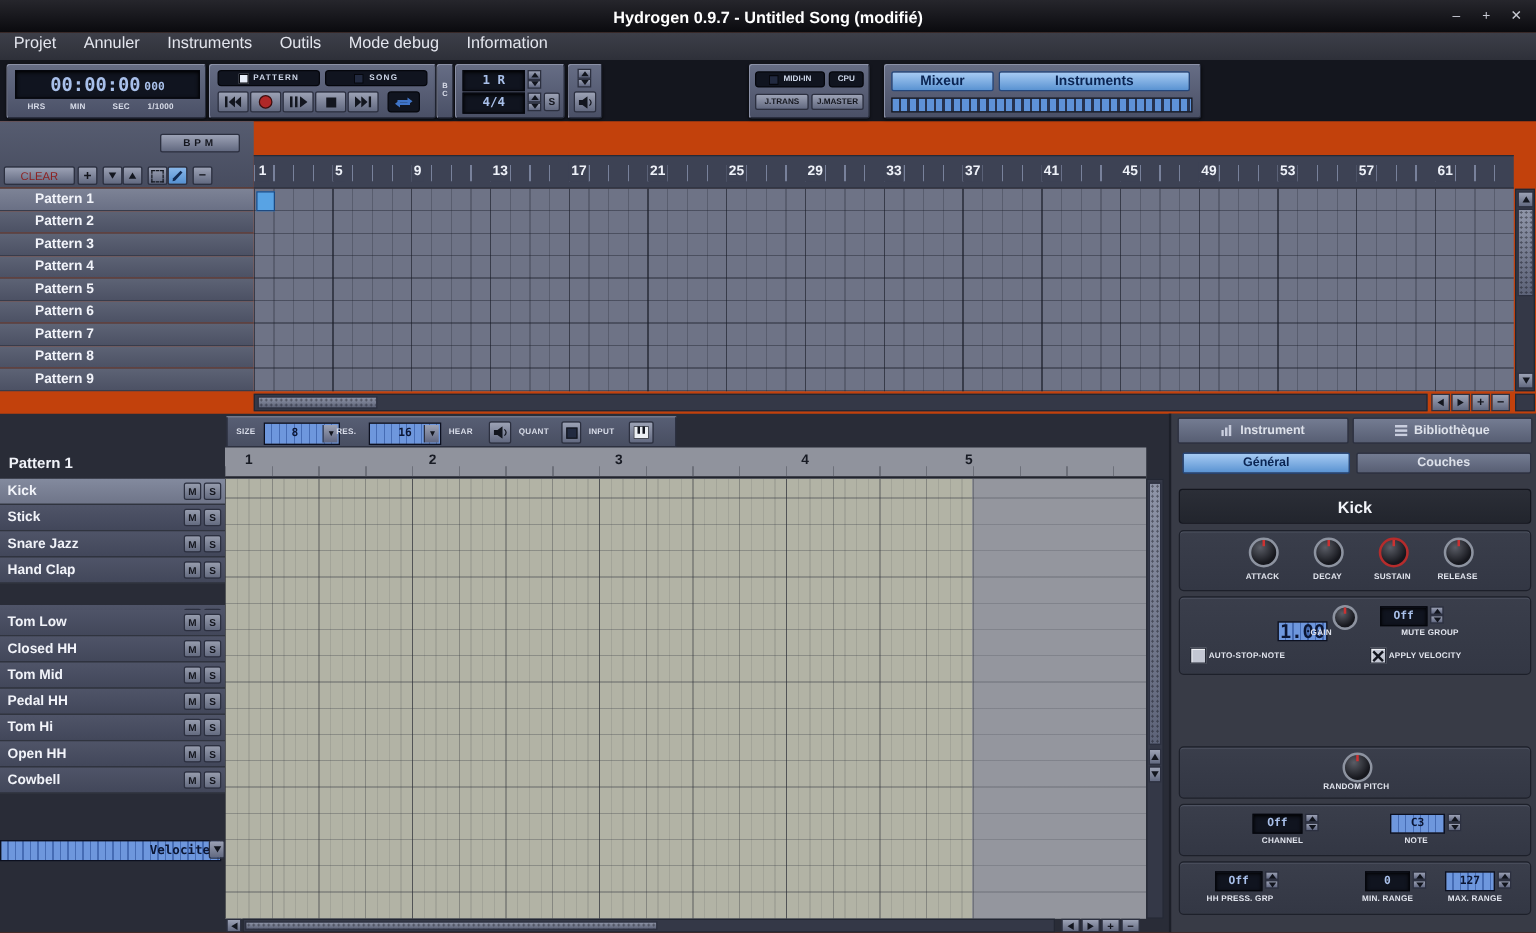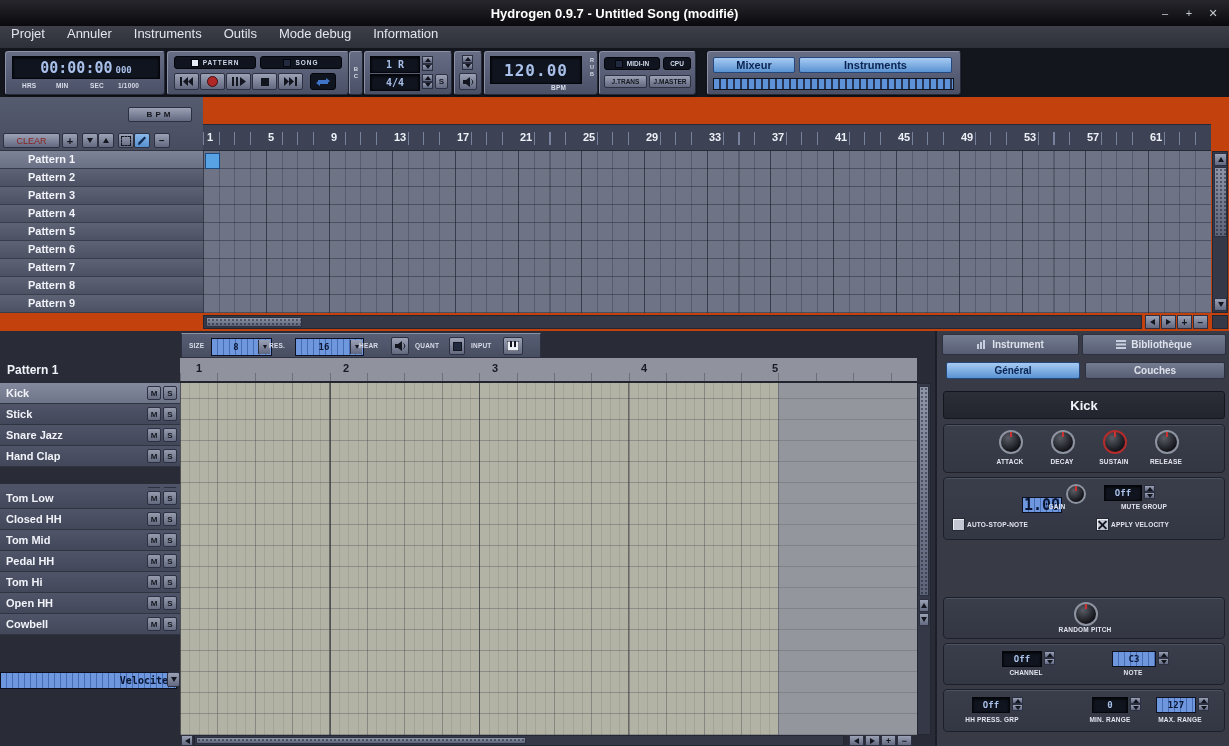--- a/index.html
+++ b/index.html
@@ -181,25 +181,20 @@
           <b class="d"></b>
         </span>
       <div class="gbtn" style="left:4px;top:21px;width:18px;height:17px">
         <svg width="11" height="10">
             <path d="M0 3h3l4-3v10L3 7H0z" fill="#13161f"></path>
             <path d="M8.5 2.5c1.8 1.4 1.8 3.6 0 5" stroke="#13161f" stroke-width="1" fill="none"></path>
           </svg>
       </div>
     </div>
 
-    <div class="tpanel" style="left:484px;top:3px;width:112px;height:42px">
-      <div class="lcd" style="left:5px;top:4px;width:90px;height:26px;font-size:16px;letter-spacing:1px">120.00</div>
-      <span class="lab" style="left:66px;top:32px">BPM</span>
-      <span class="vtxt" style="position:absolute;right:2px;top:5px;margin:0;font-size:5.5px">RUB</span>
-    </div>
 
     <div class="tpanel" style="left:599px;top:3px;width:95px;height:42px">
       <div class="dkb" style="left:4px;top:5px;width:56px;height:13px;font-size:6.5px">
         <span class="led off"></span>
         <span>MIDI-IN</span>
       </div>
       <div class="dkb" style="left:63px;top:5px;width:28px;height:13px;font-size:6.5px">CPU</div>
       <div class="gbtn" style="left:4px;top:23px;width:43px;height:13px;font-size:6.5px;font-weight:bold">J.TRANS</div>
       <div class="gbtn" style="left:49px;top:23px;width:42px;height:13px;font-size:6.5px;font-weight:bold">J.MASTER</div>
     </div>
@@ -294,21 +289,21 @@
 
     <div class="pe-ctrl r">
       <span class="lab" style="left:7px;top:8px">SIZE</span>
       <div class="seg" style="left:29px;top:4px;width:48px;height:16px;font-size:9px;padding-right:11px">
         <span>8</span>
         <span class="dd">
             <span class="td" style="border-left-width:2.5px;border-right-width:2.5px;border-top-width:4px"></span>
           </span>
       </div>
       <span class="lab" style="left:87px;top:8px">RES.</span>
-      <div class="seg" style="left:113px;top:4px;width:56px;height:16px;font-size:9px;padding-right:11px">
+      <div class="seg" style="left:113px;top:4px;width:56px;height:16px;font-size:9px;">
         <span>16</span>
         <span class="dd">
             <span class="td" style="border-left-width:2.5px;border-right-width:2.5px;border-top-width:4px"></span>
           </span>
       </div>
       <span class="lab" style="left:177px;top:8px">HEAR</span>
       <div class="gbtn" style="left:209px;top:3px;width:18px;height:18px">
         <svg width="11" height="10">
             <path d="M0 3h3l4-3v10L3 7H0z" fill="#13161f"></path>
             <path d="M8.5 2.5c1.8 1.4 1.8 3.6 0 5" stroke="#13161f" stroke-width="1" fill="none"></path>

